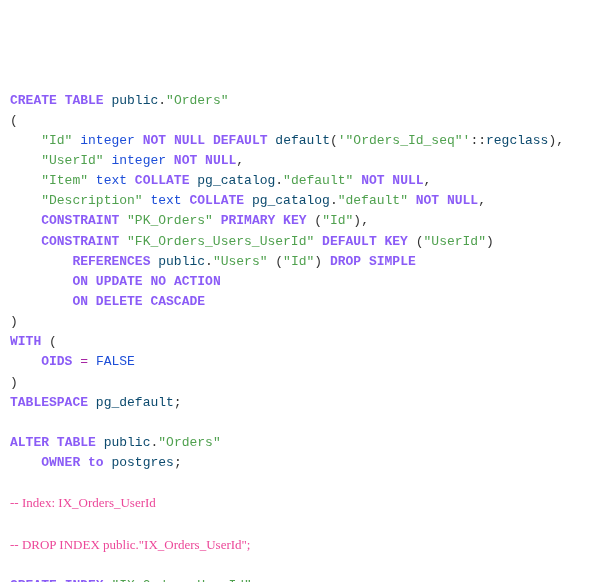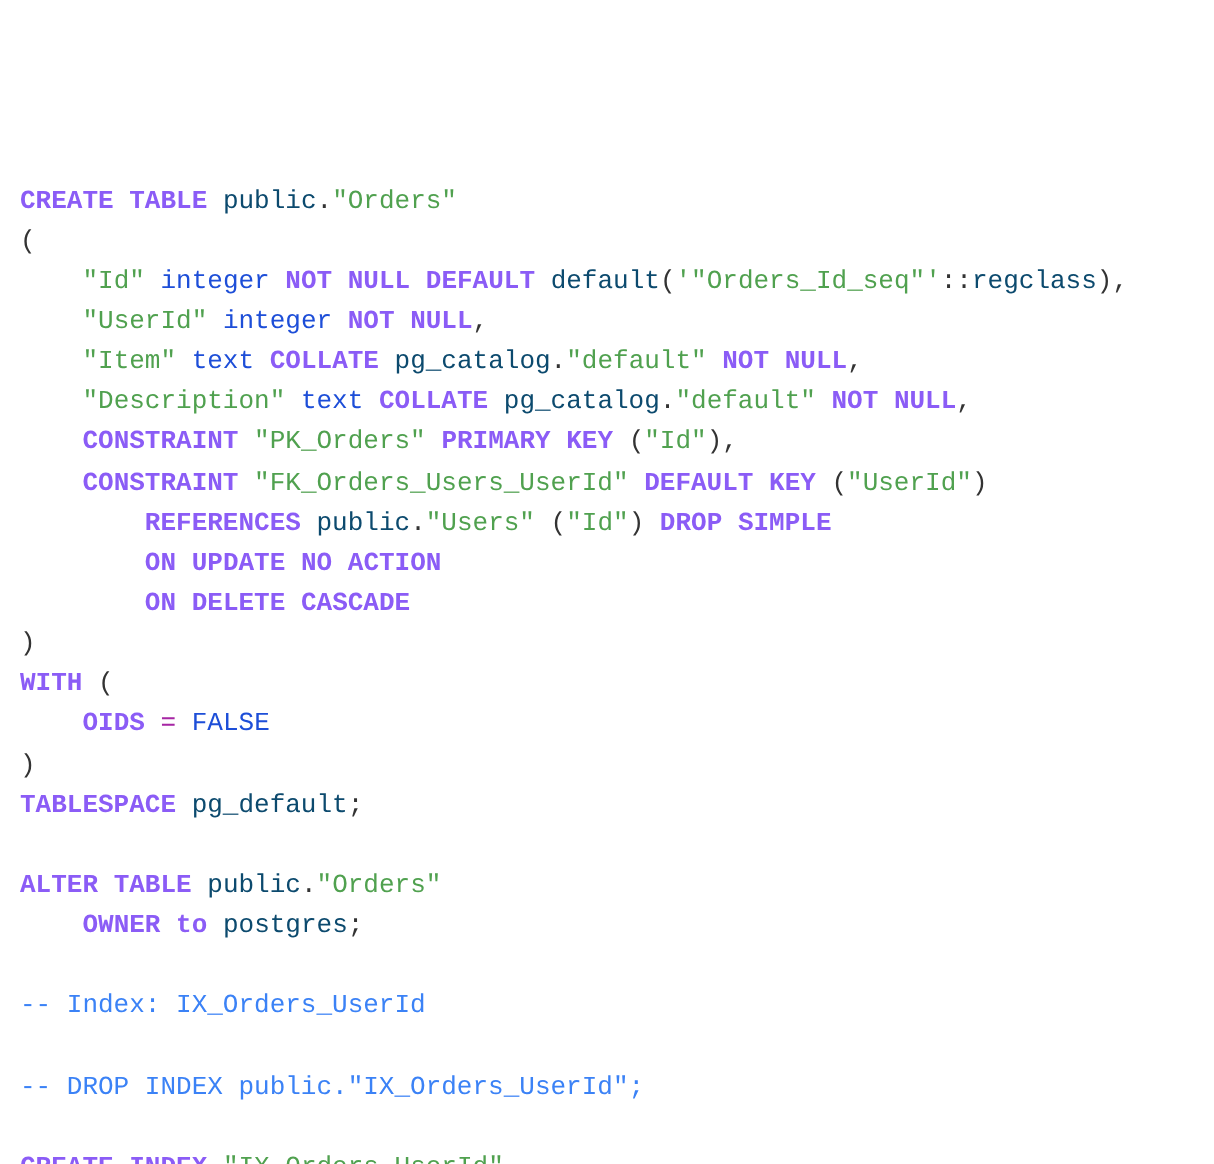--- a/index.html
+++ b/index.html
@@ -12,21 +12,21 @@
     color: #333;
     white-space: pre;
     width: 607px;
     box-sizing: border-box;
     position: relative;
   }
   .kw { color: #8b5cf6; font-weight: bold; }
   .type { color: #1d4ed8; }
   .str { color: #50a14f; }
   .op { color: #a626a4; }
-  .cmt { color: #3b82f6; }
+  .cmt { color: #ec4899; font-family: Liberation Serif, serif; }
   .def { color: #0c4a6e; }
 </style>
 </head>
 <body>
 
 
 
 <div id="code"><span class="kw">CREATE</span> <span class="kw">TABLE</span> <span class="def">public</span>.<span class="str">"Orders"</span>
 (
     <span class="str">"Id" </span><span class="type">integer</span> <span class="kw">NOT</span> <span class="kw">NULL</span> <span class="kw">DEFAULT</span> <span class="def">default</span>(<span class="str">'"Orders_Id_seq"'</span>::<span class="def">regclass</span>),

